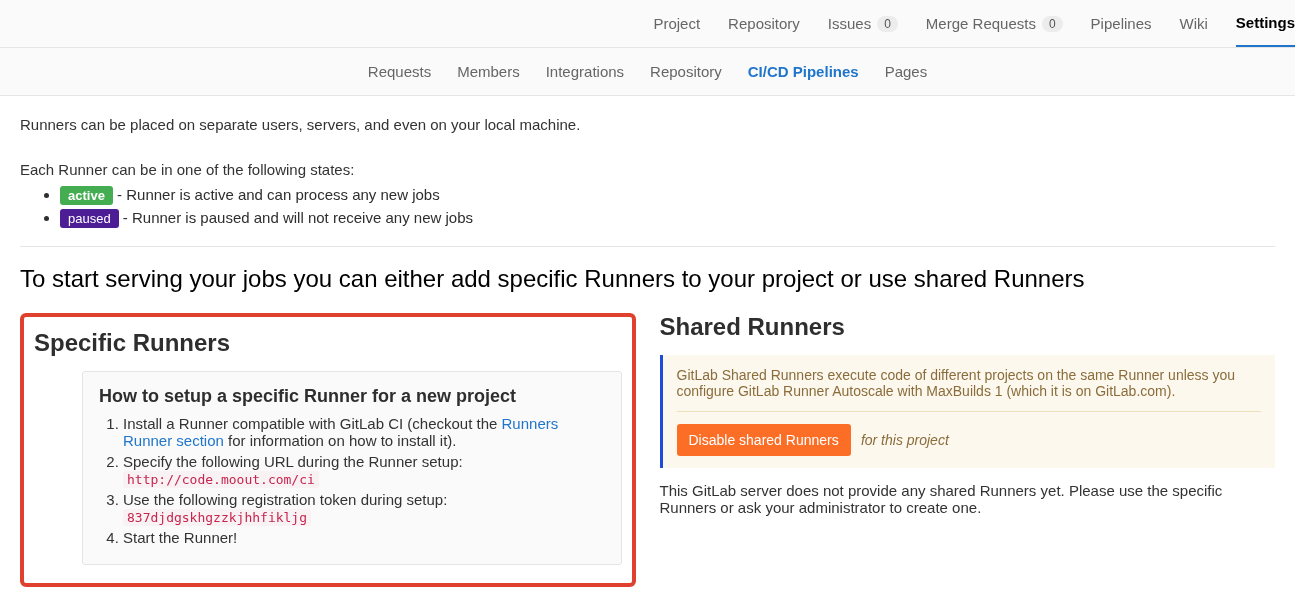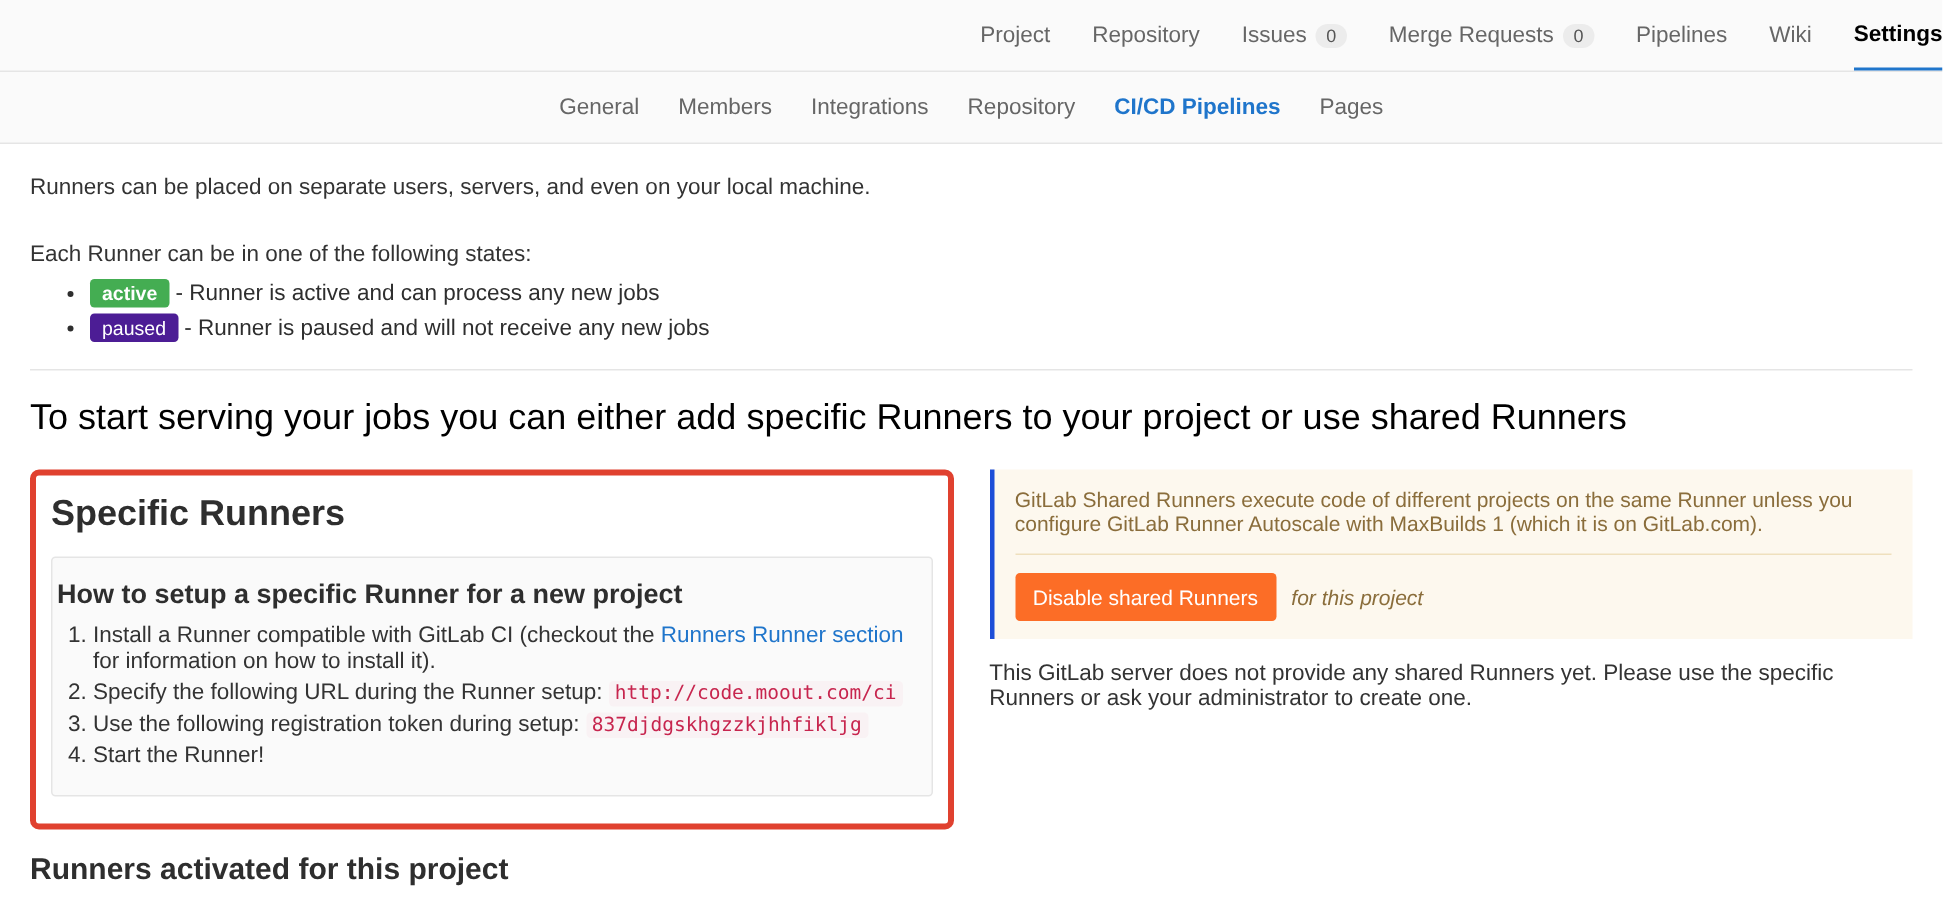--- a/index.html
+++ b/index.html
@@ -89,21 +89,22 @@
     }
     h2.section-title {
       font-size: 24px;
       font-weight: 600;
       margin-bottom: 14px;
     }
     .panel {
       background: #fafafa;
       border: 1px solid #e5e5e5;
       border-radius: 3px;
-      padding: 14px 3px;
+      padding: 14px 16px;
+      margin-left: 48px;
     }
     .panel h3 {
       font-size: 18px;
       font-weight: 600;
       margin-bottom: 8px;
     }
     .panel ol { padding-left: 24px; }
     .panel li { margin: 4px 0; color: #333; }
     a.link { color: #1f75cb; text-decoration: none; cursor: pointer; }
     code {
@@ -162,21 +163,21 @@
     </a>
   <a class="top-nav-item">
       <span>Wiki</span>
     </a>
   <a class="top-nav-item active">
       <span>Settings</span>
     </a>
 </div>
 
 <div class="sub-nav">
-  <a class="sub-nav-item">General</a>
+  <a class="sub-nav-item">Requests</a>
   <a class="sub-nav-item">Members</a>
   <a class="sub-nav-item">Integrations</a>
   <a class="sub-nav-item">Repository</a>
   <a class="sub-nav-item active">CI/CD Pipelines</a>
   <a class="sub-nav-item">Pages</a>
 </div>
 
 <div class="content">
   <div class="intro">
     <p>Runners can be placed on separate users, servers, and even on your local machine.</p>
@@ -212,20 +213,21 @@
               <span>Use the following registration token during setup: </span><code>837djdgskhgzzkjhhfikljg</code>
             </li>
             <li>Start the Runner!</li>
           </ol>
         </div>
       </div>
       <h3 class="activated-title">Runners activated for this project</h3>
     </div>
 
     <div class="col">
+      <h2 class="section-title">Shared Runners</h2>
       <div class="info-box">
         <p>GitLab Shared Runners execute code of different projects on the same Runner unless you configure GitLab Runner Autoscale with MaxBuilds 1 (which it is on GitLab.com).</p>
         <hr>
         <div>
           <button class="btn-orange">Disable shared Runners</button>
           <span class="inline-note">for this project</span>
         </div>
       </div>
       <p class="shared-note">This GitLab server does not provide any shared Runners yet. Please use the specific Runners or ask your administrator to create one.</p>
     </div>

